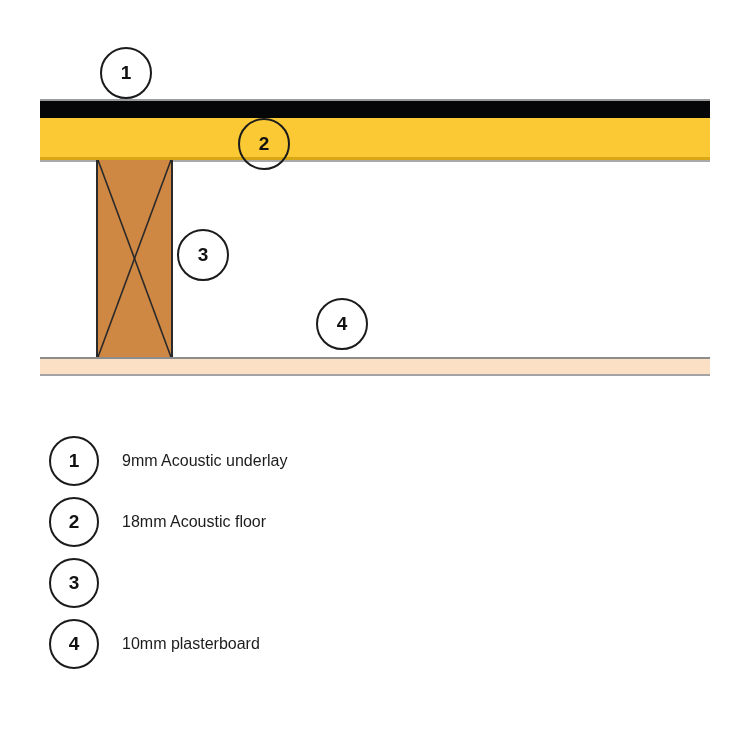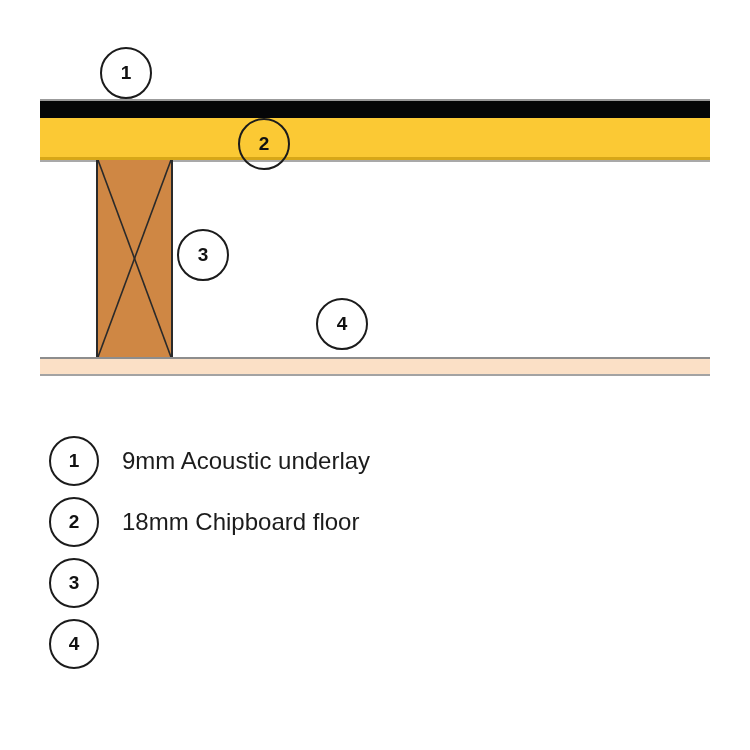--- a/index.html
+++ b/index.html
@@ -147,21 +147,21 @@
     font-size: 19px;
     font-weight: bold;
     color: #111111;
     box-sizing: border-box;
   }
   .legend-label {
     position: absolute;
     left: 122px;
     top: 50%;
     transform: translateY(-50%);
-    font-size: 24px;
+    font-size: 16px;
     color: #1c1c1c;
     white-space: nowrap;
   }
 </style>
 </head>
 <body>
 
 <div id="stage">
 
   <div id="drawing">
@@ -191,26 +191,27 @@
 
   <div id="legend">
 
     <div class="legend-row">
       <span class="legend-bullet">1</span>
       <span class="legend-label">9mm Acoustic underlay</span>
     </div>
 
     <div class="legend-row">
       <span class="legend-bullet">2</span>
-      <span class="legend-label">18mm Chipboard floor</span>
+      <span class="legend-label">18mm Acoustic floor</span>
     </div>
 
     <div class="legend-row">
       <span class="legend-bullet">3</span>
     </div>
 
     <div class="legend-row">
       <span class="legend-bullet">4</span>
+      <span class="legend-label">10mm plasterboard</span>
     </div>
 
   </div>
 
 </div>
 
 </body></html>

